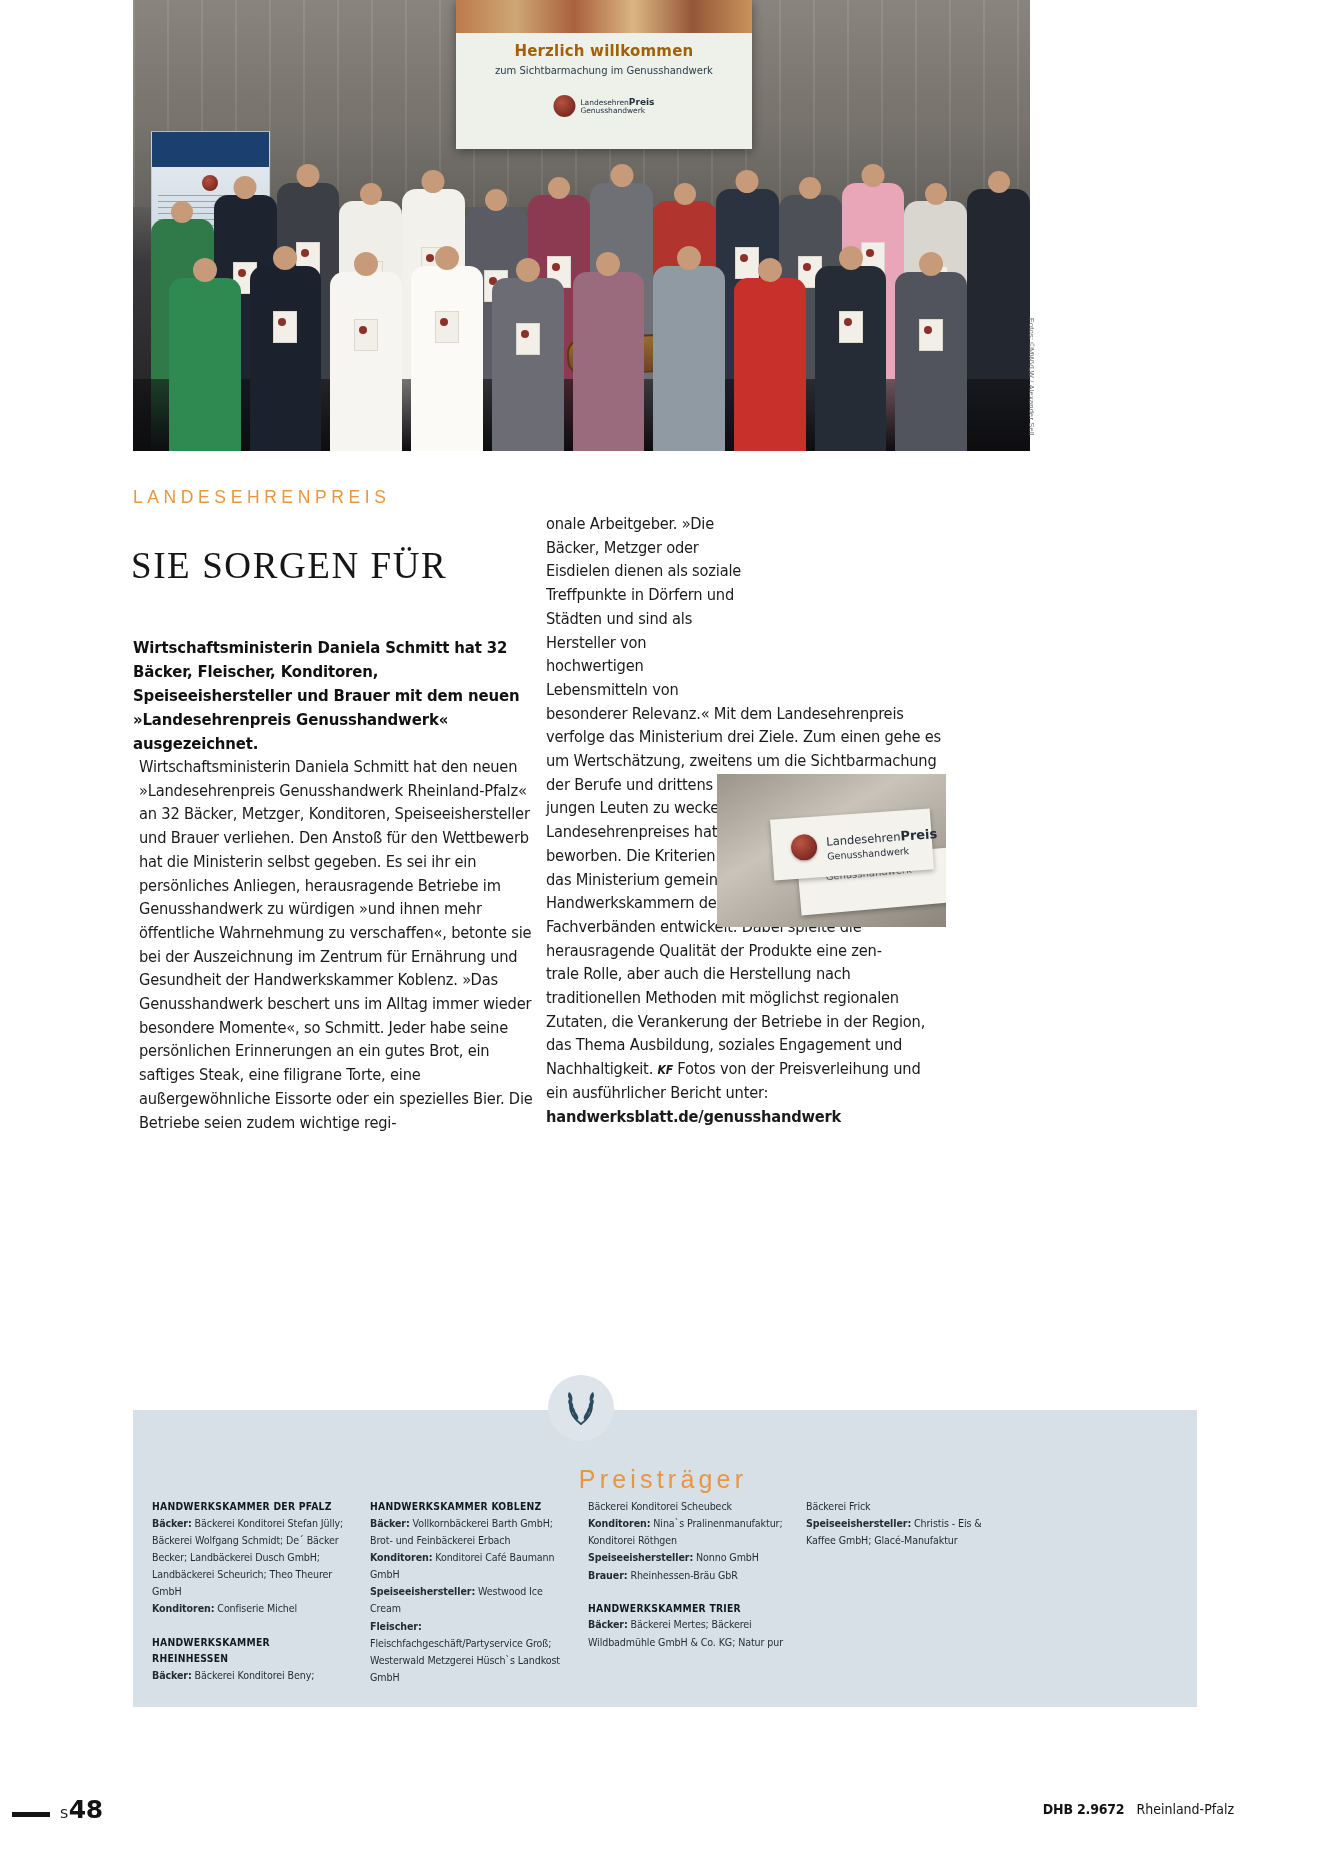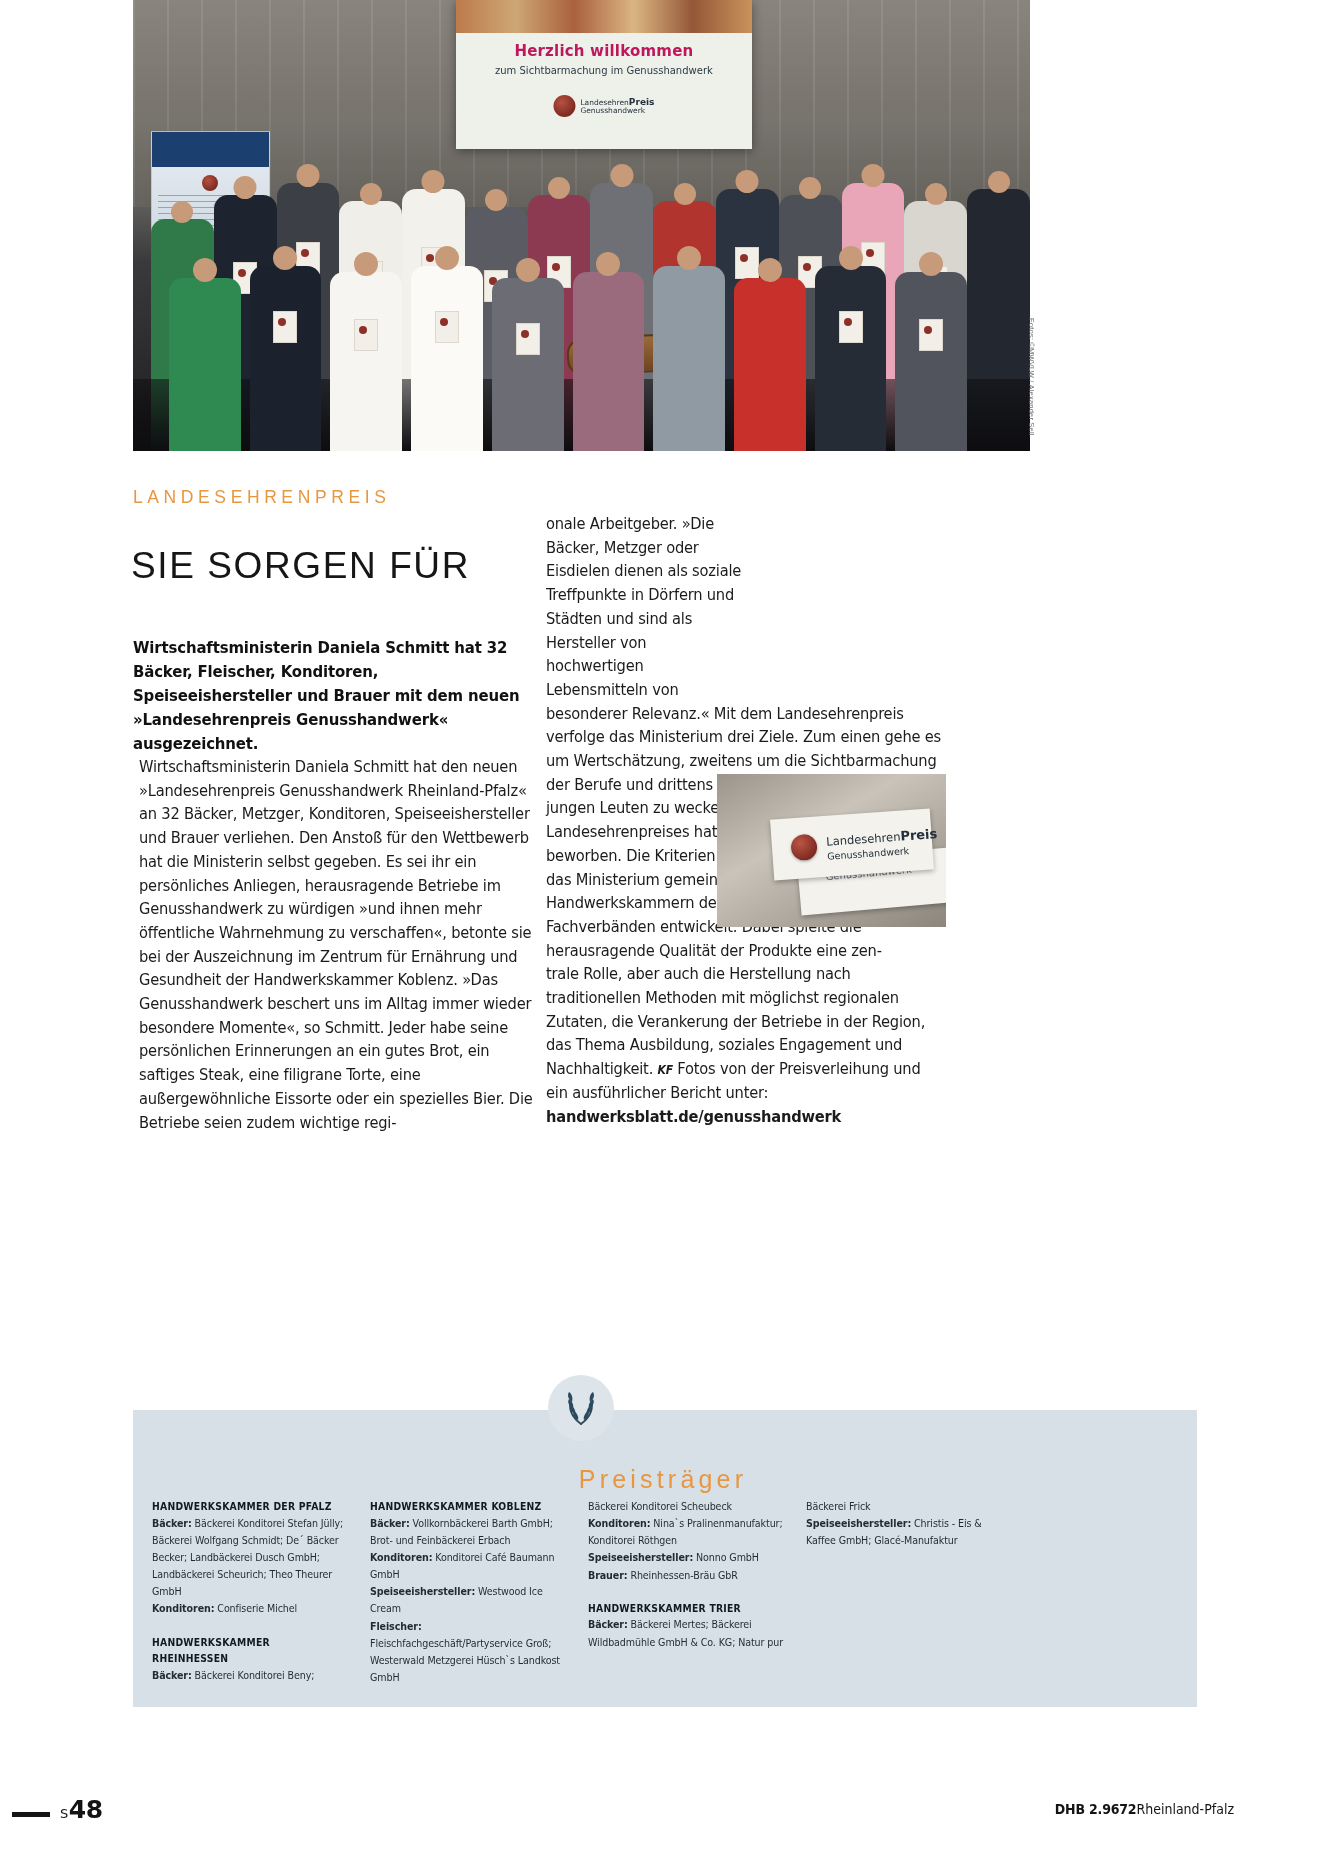--- a/index.html
+++ b/index.html
@@ -60,21 +60,21 @@
     background: linear-gradient(90deg,#b8703c,#caa06a,#a4542f,#d8b07a,#8d4a28,#c68a50);
     opacity: .92;
   }
   .screen-head {
     position: absolute;
     left: 0; right: 0; top: 28%;
     text-align: center;
     font-family: "DejaVu Sans", sans-serif;
     font-weight: bold;
     font-size: 15px;
-    color: #be185d;
+    color: #a16207;
     letter-spacing: .2px;
   }
   .screen-sub {
     position: absolute;
     left: 0; right: 0; top: 44%;
     text-align: center;
     font-family: "DejaVu Sans", sans-serif;
     font-size: 10px;
     color: #2a3a46;
   }
@@ -196,21 +196,21 @@
     font-size: 17.5px;
     letter-spacing: 4.6px;
     color: #e8963f;
     font-weight: 500;
   }
   #headline {
     position: absolute;
     left: 131px;
     top: 519px;
     width: 420px;
-    font-family: Liberation Sans, sans-serif;
+    font-family: Liberation Serif, serif;
     font-weight: 400;
     font-size: 37px;
     line-height: 1.21;
     letter-spacing: 1.6px;
     color: #161616;
   }
   #lead {
     position: absolute;
     left: 133px;
     top: 636px;
@@ -376,21 +376,21 @@
   #footer-right {
     position: absolute;
     right: 92px;
     top: 1801px;
     font-family: "DejaVu Sans Condensed", "DejaVu Sans", sans-serif;
     font-size: 14px;
     color: #141414;
     white-space: nowrap;
   }
   #footer-right .issue { font-weight: bold; letter-spacing: -0.2px; }
-  #footer-right .region { font-weight: 400; }
+  #footer-right .region { margin-left: 12px; font-weight: 400; }
 </style>
 </head>
 <body>
 
 <div id="hero-photo">
   <div class="photo-stage">
     <div class="wall"></div>
 
     <div class="screen">
       <div class="screen-strip"></div>

